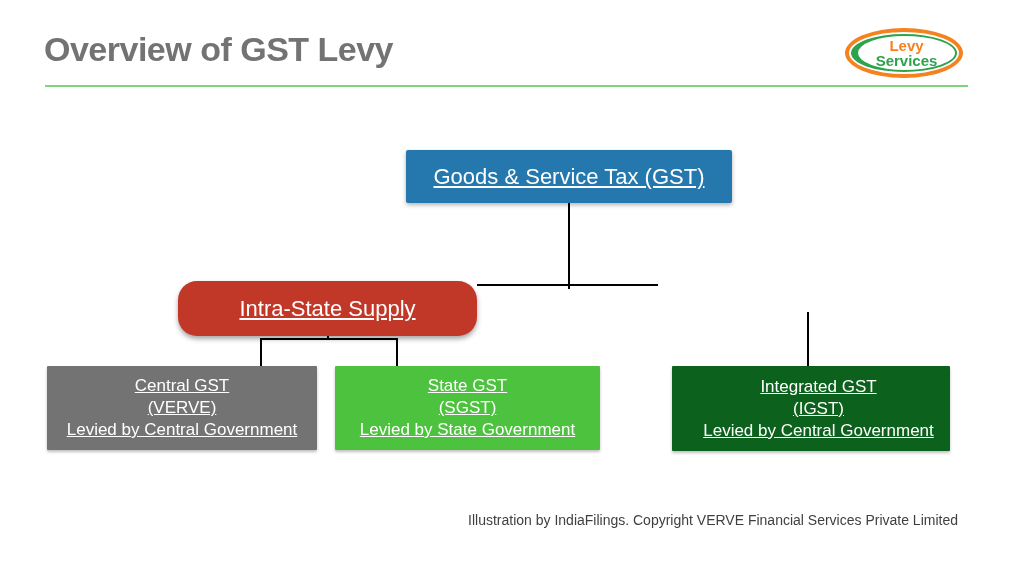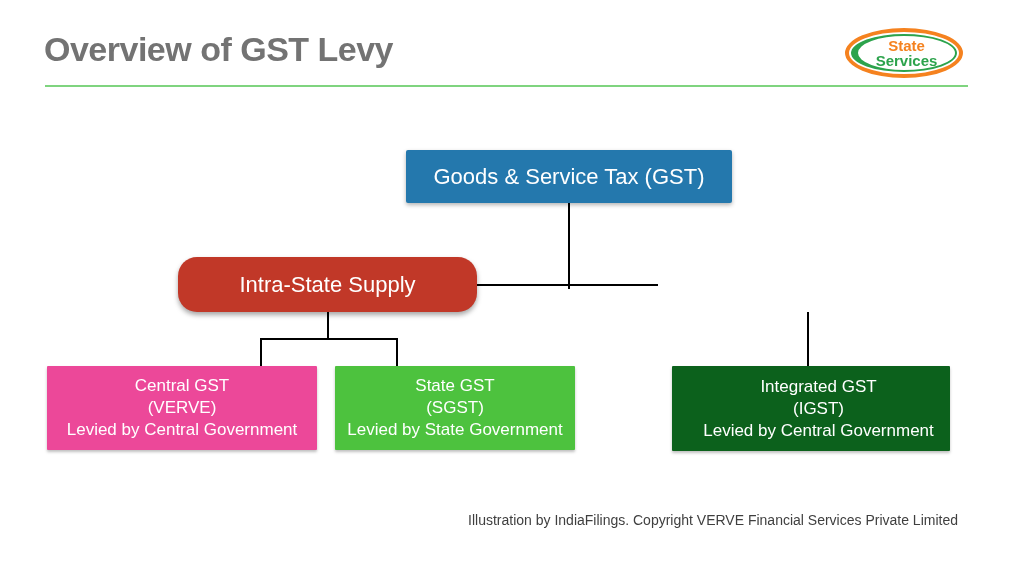--- a/index.html
+++ b/index.html
@@ -66,45 +66,46 @@
 
   
   .node {
     position: absolute;
     display: flex;
     align-items: center;
     justify-content: center;
     text-align: center;
     color: #ffffff;
     box-sizing: border-box;
+    text-decoration: underline;
   }
   .node-root {
     left: 406px; top: 150px; width: 326px; height: 53px;
     border-radius: 2px;
     font-size: 22px;
     box-shadow: 0 2px 4px rgba(0,0,0,0.30);
   }
   .node-branch {
     width: 299px; height: 55px; top: 257px;
     border-radius: 19px;
     font-size: 22px;
     box-shadow: 0 3px 5px rgba(0,0,0,0.35);
   }
-  .node-branch.intra { left: 178px; }
+  .node-branch.intra { left: 178px; margin-top: 24px; }
   .node-branch.inter { left: 658px; }
   .node-leaf {
     top: 366px; height: 84px;
     border-radius: 1px;
     flex-direction: column;
     font-size: 17px;
     line-height: 22px;
     box-shadow: 0 2px 3px rgba(0,0,0,0.25);
   }
   .node-leaf.cgst { left: 47px;  width: 270px; }
-  .node-leaf.sgst { left: 335px; width: 240px; }
+  .node-leaf.sgst { left: 335px; width: 265px; }
   .node-leaf.igst { left: 672px; width: 278px; height: 85px; }
 
   
   .connector { position: absolute; background: #000000; }
   .conn-root-v  { left: 568px; top: 203px; width: 2px; height: 86px; }
   .conn-h1      { left: 477px; top: 284px; width: 181px; height: 2px; }
   .conn-intra-v { left: 327px; top: 312px; width: 2px; height: 28px; }
   .conn-h2      { left: 260px; top: 338px; width: 138px; height: 2px; }
   .conn-cgst-v  { left: 260px; top: 338px; width: 2px; height: 29px; }
   .conn-sgst-v  { left: 396px; top: 338px; width: 2px; height: 29px; }
@@ -122,21 +123,21 @@
 </style>
 </head>
 <body>
 
 <div class="slide">
 
   <h1 class="title">Overview of GST Levy</h1>
 
   <div class="logo">
     <div class="logo-inner">
-      <span class="logo-line" style="color: rgb(245, 130, 31);">State</span>
+      <span class="logo-line" style="color: rgb(245, 130, 31);">Levy</span>
       <span class="logo-line" style="color: rgb(44, 163, 76);">Services</span>
     </div>
   </div>
 
   <div class="separator" style="background-color: rgb(127, 212, 127);"></div>
 
   <div class="connector conn-root-v" style="background-color: rgb(0, 0, 0);"></div>
   <div class="connector conn-h1" style="background-color: rgb(0, 0, 0);"></div>
   <div class="connector conn-intra-v" style="background-color: rgb(0, 0, 0);"></div>
   <div class="connector conn-h2" style="background-color: rgb(0, 0, 0);"></div>
@@ -146,21 +147,21 @@
 
   <div class="node node-root" style="background-color: rgb(36, 120, 173);">
     <span>Goods &amp; Service Tax (GST)</span>
   </div>
 
   <div class="node node-branch intra" style="background-color: rgb(193, 56, 40);">
     <span>Intra-State Supply</span>
   </div>
 
 
-  <div class="node node-leaf cgst" style="background-color: #ec4899;">
+  <div class="node node-leaf cgst" style="background-color: #737373;">
     <span>Central GST</span>
     <span>(VERVE)</span>
     <span>Levied by Central Government</span>
   </div>
 
   <div class="node node-leaf sgst" style="background-color: rgb(77, 194, 62);">
     <span>State GST</span>
     <span>(SGST)</span>
     <span>Levied by State Government</span>
   </div>

